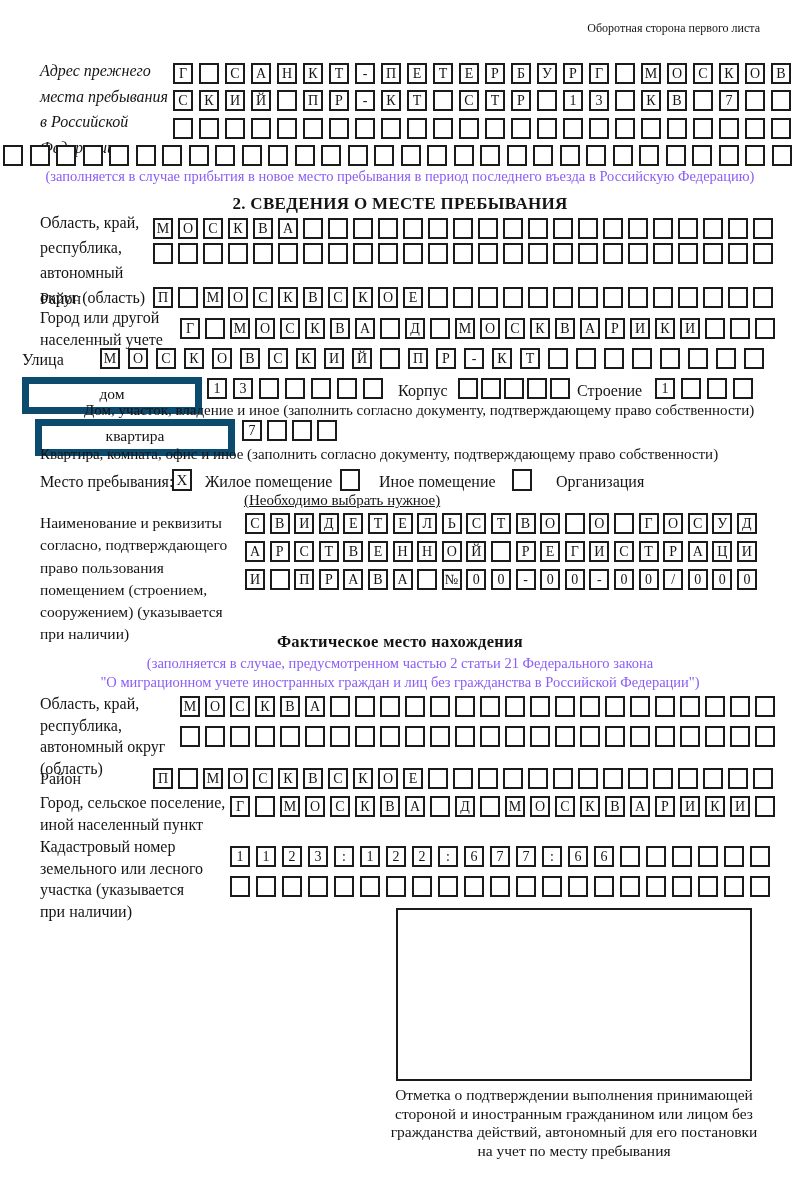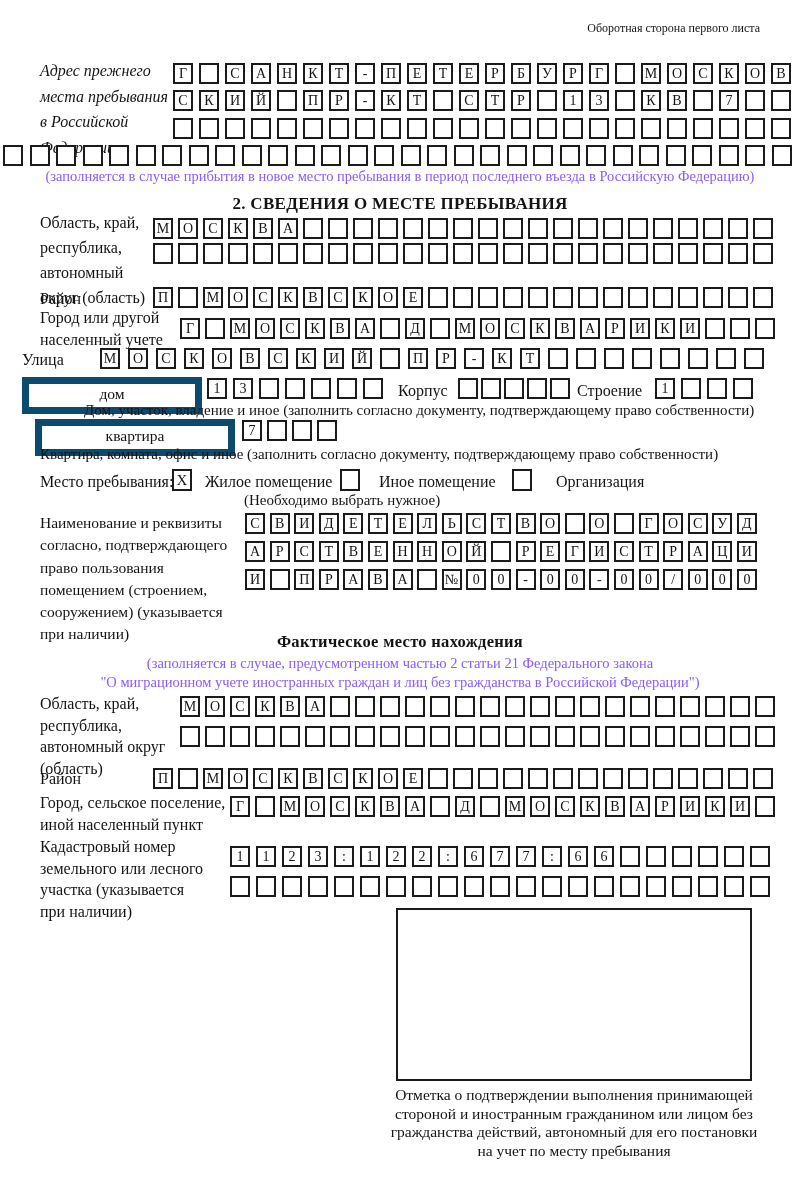--- a/index.html
+++ b/index.html
@@ -332,21 +332,21 @@
     </div>
   <div class="abs smnote" style="left:40px;top:446px;">Квартира, комната, офис и иное (заполнить согласно документу, подтверждающему право собственности)</div>
 
   <div class="abs lbl" style="left:40px;top:469px;">Место пребывания:</div>
   <div class="abs chk" style="left:172px;top:469px;">X</div>
   <div class="abs lbl" style="left:205px;top:469px;">Жилое помещение</div>
   <div class="abs chk" style="left:340px;top:469px;"></div>
   <div class="abs lbl" style="left:379px;top:469px;">Иное помещение</div>
   <div class="abs chk" style="left:512px;top:469px;"></div>
   <div class="abs lbl" style="left:556px;top:469px;">Организация</div>
-  <div class="abs smnote" style="left:244px;top:492px;">(Необходимо выбрать нужное)</div>
+  <div class="abs smnote" style="left:244px;top:492px;text-decoration:underline;">(Необходимо выбрать нужное)</div>
 
   <div class="abs lbl" style="left:40px;top:512px;font-size:15.5px;line-height:22.3px;">
       <div>Наименование и реквизиты</div>
       <div>согласно, подтверждающего</div>
       <div>право пользования</div>
       <div>помещением (строением,</div>
       <div>сооружением) (указывается</div>
       <div>при наличии)</div>
     </div>
   <div class="abs crow" style="left:245px;top:513px;gap:4.6px;">

